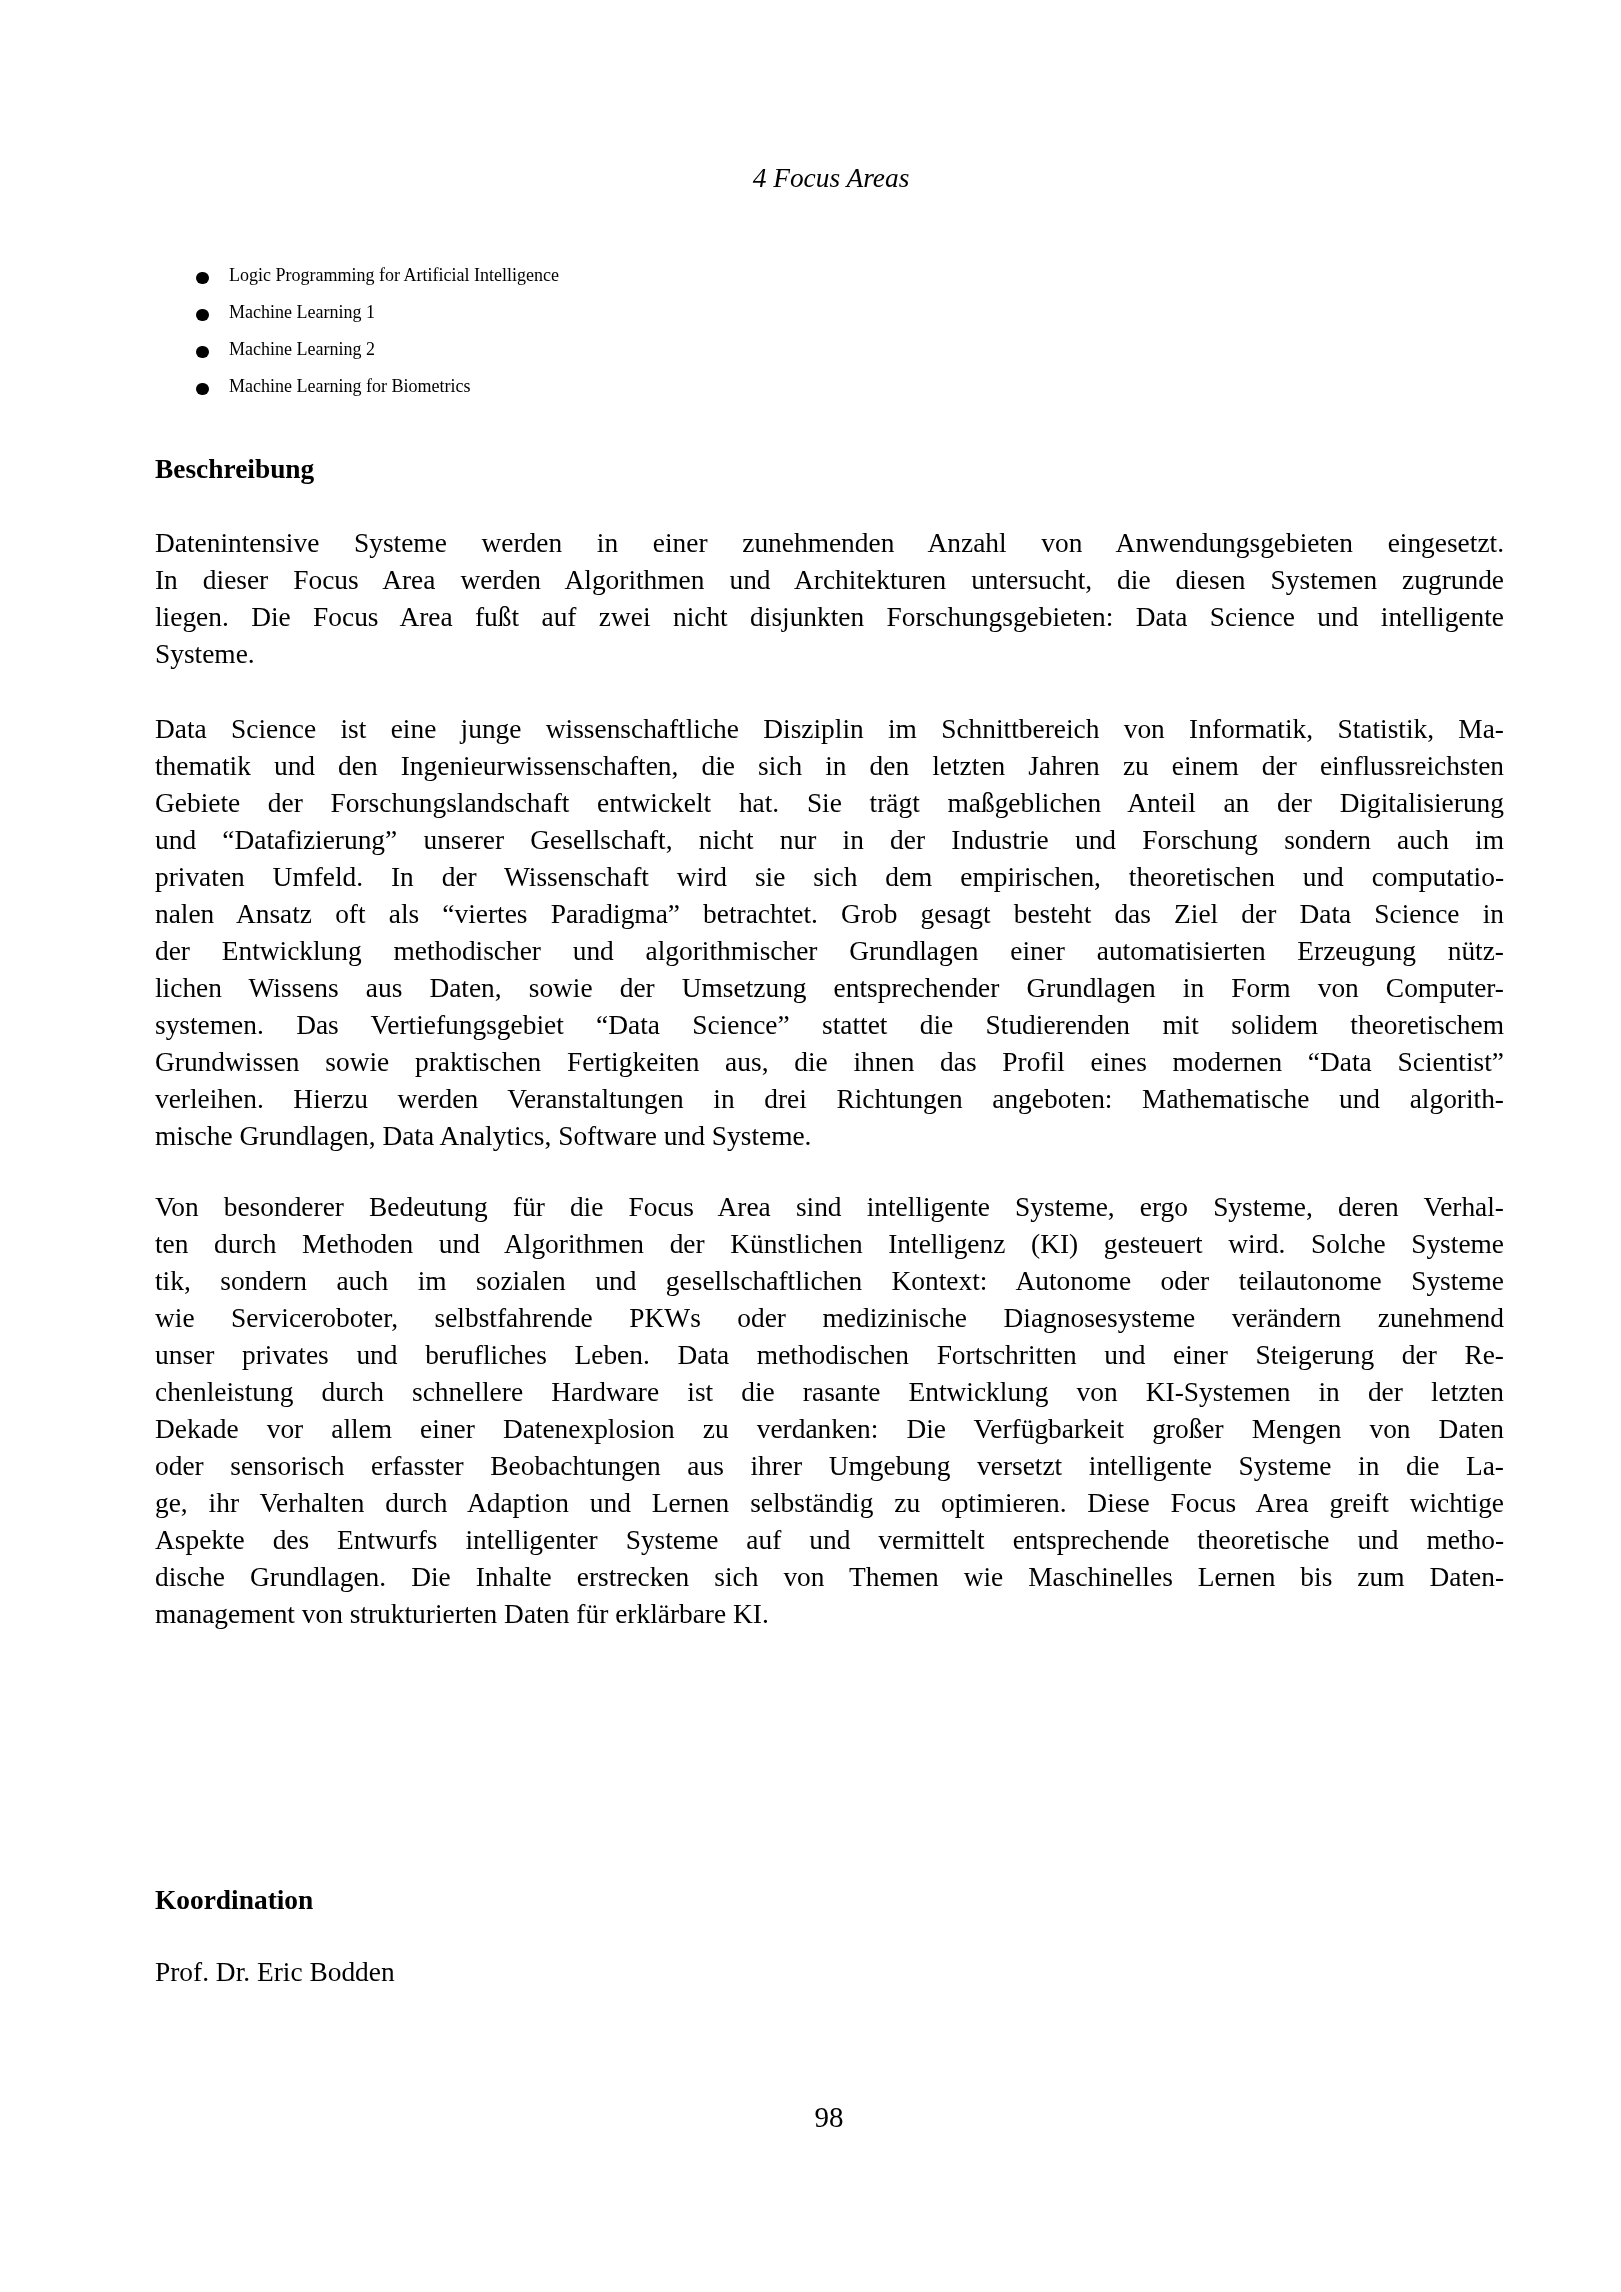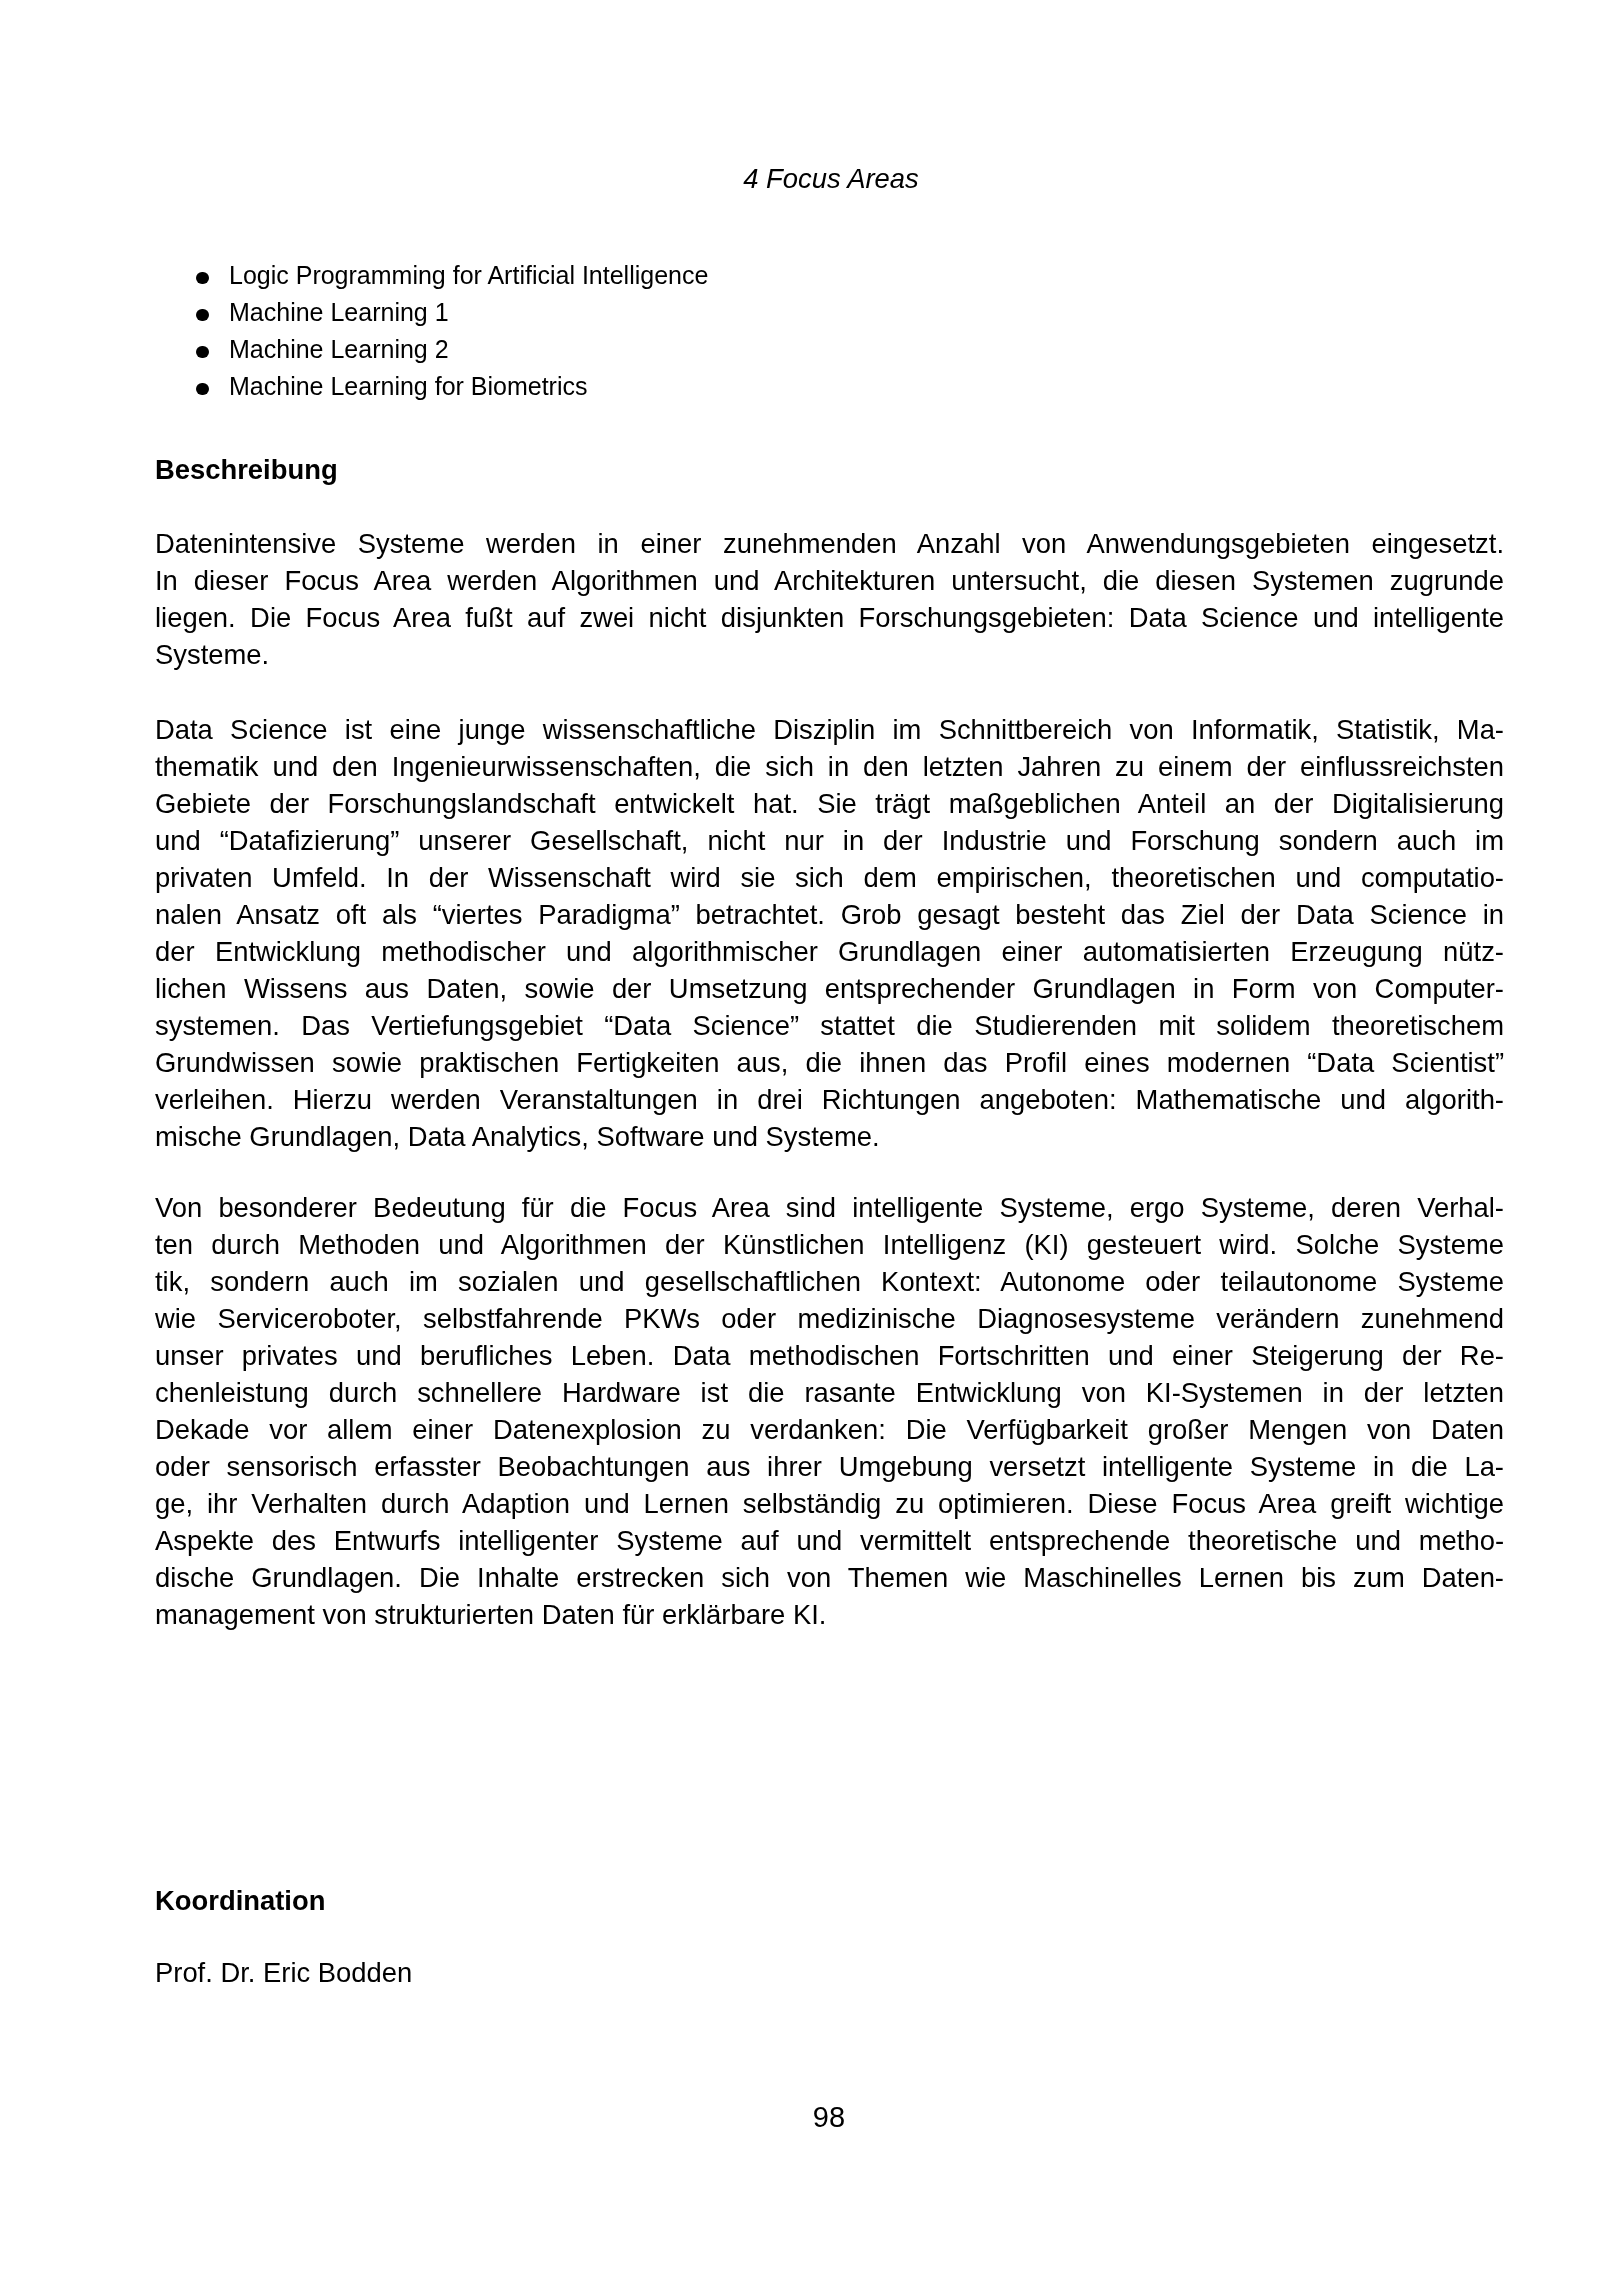--- a/index.html
+++ b/index.html
@@ -1,23 +1,23 @@
 <!DOCTYPE html>
 <html><head>
 <meta charset="utf-8">
 <style>
   html, body { margin: 0; padding: 0; background: #ffffff; }
   body { width: 1621px; height: 2293px; position: relative; overflow: hidden;
          font-family: "Liberation Sans", sans-serif; color: #000000; }
-  .page { position: absolute; left: 0; top: 0; width: 1621px; height: 2108px; background: #ffffff; }
+  .page { position: absolute; left: 0; top: 0; width: 1621px; height: 2108px; background: #ffffff; font-family: Liberation Serif, serif; }
   .running-header { position: absolute; left: 0; width: 1621px; top: 160px; text-align: center;
          font-style: italic; font-size: 27.4px; line-height: 37px; padding-left: 41px; box-sizing: border-box; }
   .col { position: absolute; left: 155px; width: 1349px; }
   .bullets { top: 257px; margin: 0; padding: 0; list-style: none; }
-  .bullets li { position: relative; padding-left: 74px; font-size: 25px; line-height: 37px; height: 37px; }
+  .bullets li { position: relative; padding-left: 74px; font-size: 18px; line-height: 37px; height: 37px; }
   .bullets li .dot { position: absolute; left: 41px; top: 14.7px; width: 12.7px; height: 12.7px; border-radius: 50%; background: #000; }
   .subhead { font-weight: bold; font-size: 27.4px; line-height: 37px; }
   .para { font-size: 27.4px; }
   .line { display: block; height: 37px; line-height: 37px; text-align: justify; text-align-last: justify; white-space: nowrap; overflow: visible; }
   .line.last { text-align: left; text-align-last: left; }
   .section-title { font-weight: bold; font-size: 38px; line-height: 49px; }
   .page-number { position: absolute; left: 0; width: 1621px; top: 2099px; text-align: center; font-size: 29px; line-height: 37px; padding-left: 37px; box-sizing: border-box; }
 </style>
 </head>
 <body>

